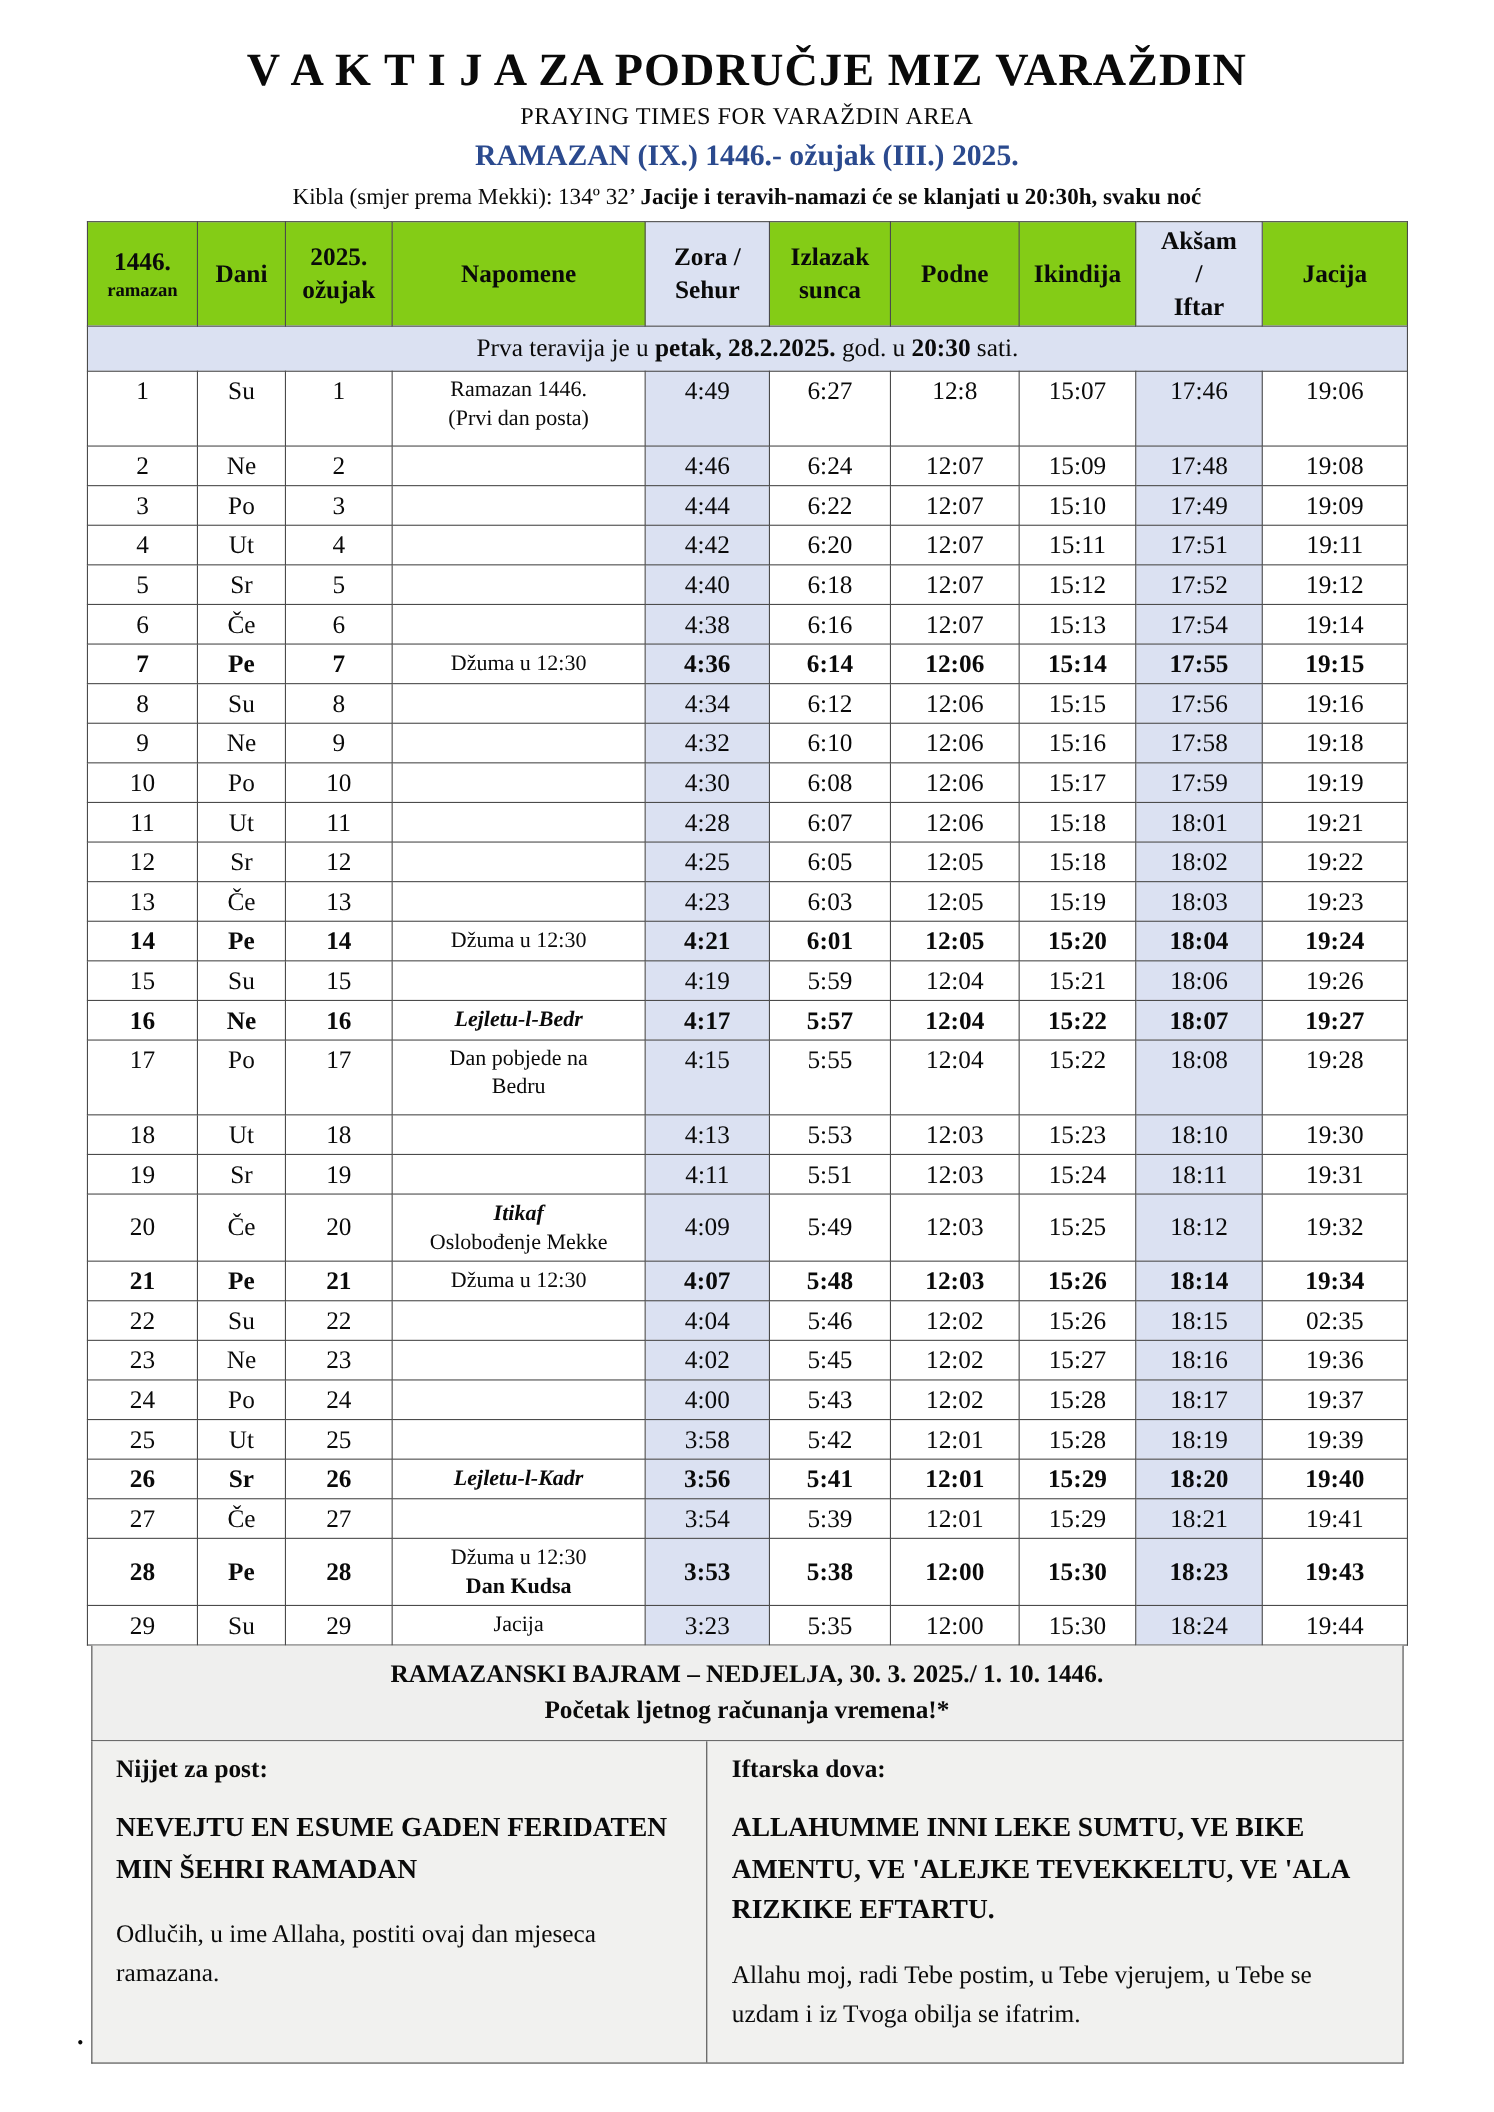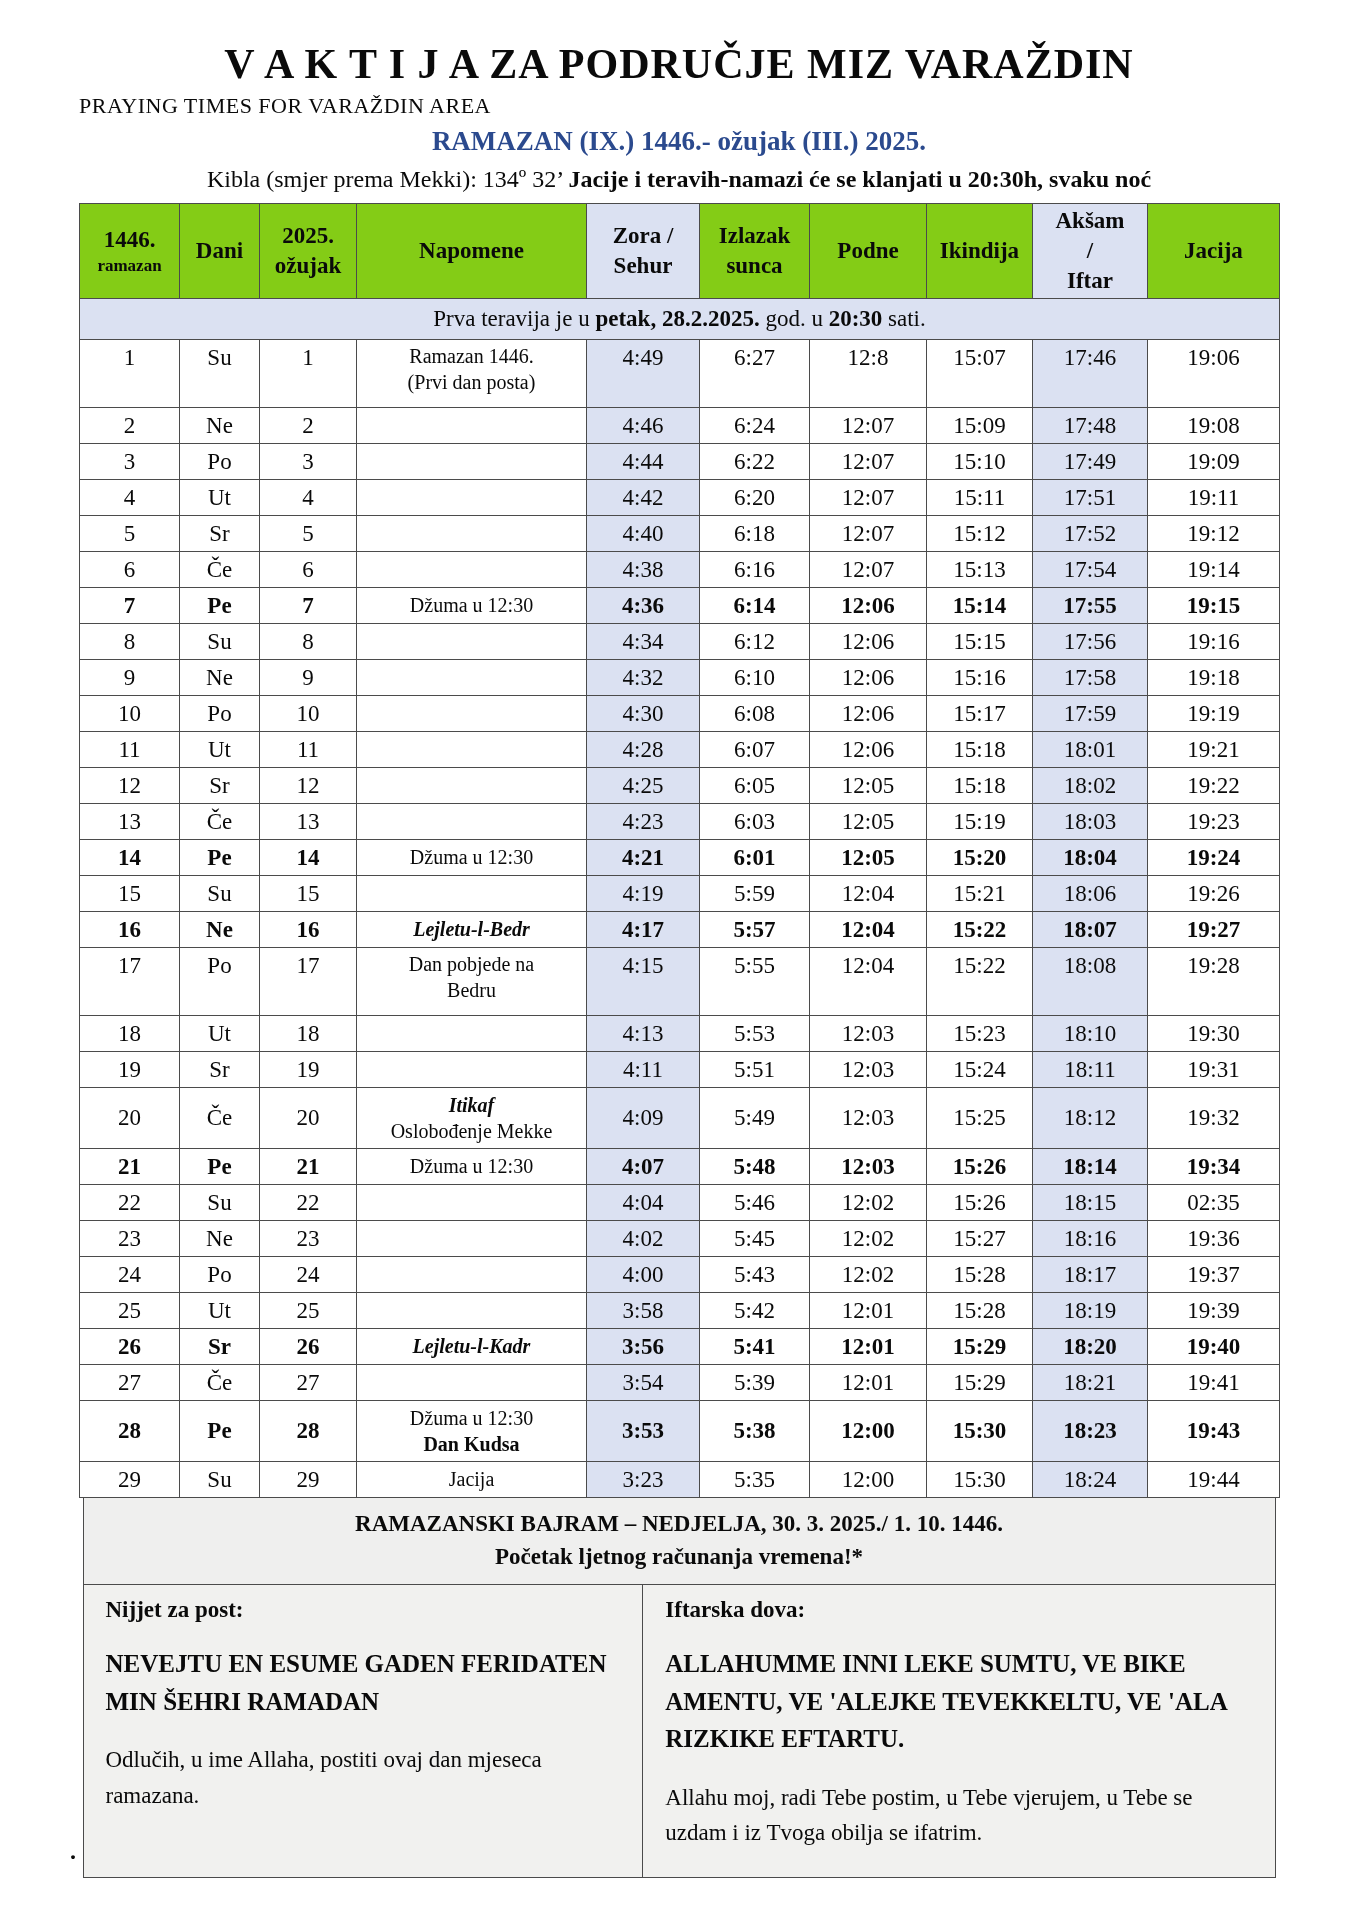--- a/index.html
+++ b/index.html
@@ -2,23 +2,23 @@
 <html lang="hr"><head>
 <meta charset="utf-8">
 <style>
   html,body{margin:0;padding:0;}
   body{
     width:1358px;height:1920px;overflow:hidden;background:#ffffff;color:#0a0a0a;
     font-family:"Liberation Serif", serif;position:relative;
   }
   .content{width:1200px;margin:0 auto;padding-top:40px;}
   .title{text-align:center;font-size:42px;font-weight:bold;letter-spacing:1px;margin:0;line-height:1.15;}
-  .subtitle{font-size:22px;margin-top:5px;letter-spacing:0.5px;}
+  .subtitle{text-align:center;font-size:22px;margin-top:5px;letter-spacing:0.5px;}
   .season{text-align:center;font-size:27px;font-weight:bold;color:#2b4a8e;margin-top:7px;}
-  .kibla{text-align:center;font-size:24px;margin-top:9px;white-space:nowrap;}
+  .kibla{text-align:center;font-size:21px;margin-top:9px;white-space:nowrap;}
   .seg-b{font-weight:bold;}
   table.vaktija{border-collapse:collapse;width:1200px;margin-top:10px;table-layout:fixed;}
   table.vaktija th,table.vaktija td{
     border:1.6px solid #4b4b4b;text-align:center;padding:2px 4px;vertical-align:middle;
   }
   thead th{font-size:23px;font-weight:bold;vertical-align:top;padding-top:16px;line-height:1.3;background:#84cc16;}
   thead th .hl-small{font-size:17px;}
   .shade{background:#dbe1f2;}
   tr.banner-row td{background:#dbe1f2;font-size:23px;height:34px;padding:3px 4px;}
   tbody td{font-size:23px;line-height:1.3;height:31px;}

